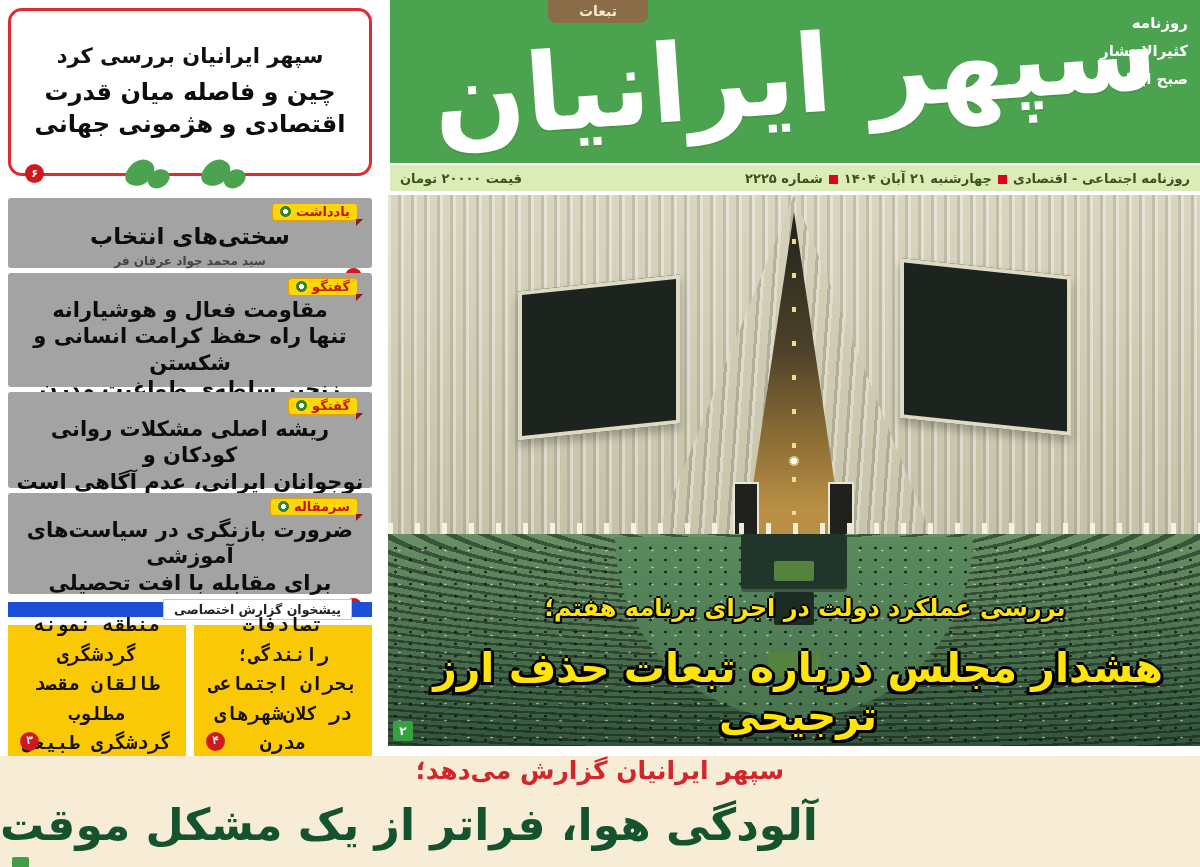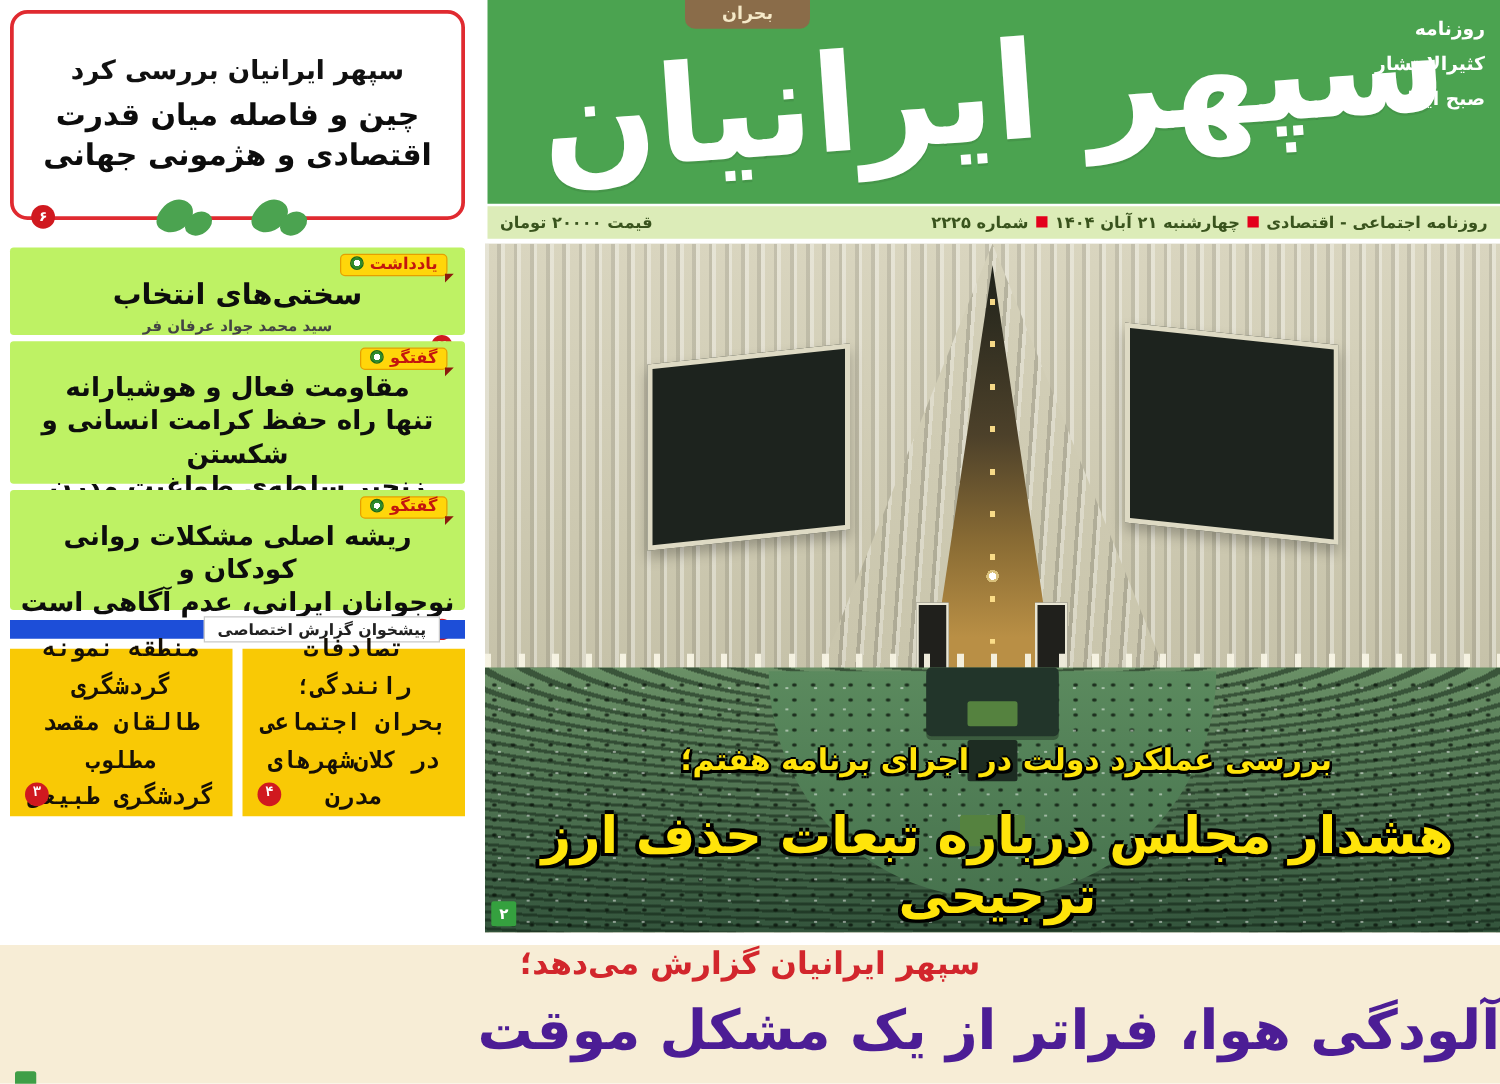--- a/index.html
+++ b/index.html
@@ -49,21 +49,21 @@
     display:inline-block; width:9px; height:9px; background:#e3001b; margin:0 6px; vertical-align:middle;
   }
   .logo-blob { position:absolute; background:#4ba350; border-radius:60% 40% 65% 35%; }
   .blob1 { left:128px; top:158px; width:24px; height:30px; transform:rotate(35deg); }
   .blob2 { left:150px; top:168px; width:18px; height:22px; transform:rotate(35deg); }
   .blob3 { left:204px; top:158px; width:24px; height:30px; transform:rotate(35deg); }
   .blob4 { left:226px; top:168px; width:18px; height:22px; transform:rotate(35deg); }
   
   .sidebar { position:absolute; left:8px; top:198px; width:364px; }
   .section {
-    position:relative; background:#bef264; border-radius:3px; margin-bottom:5px;
+    position:relative; background:#a3a3a3; border-radius:3px; margin-bottom:5px;
     padding:2px 6px 0 6px;
   }
   .tag {
     position:relative; display:inline-block; background:#ffd60a; border:1px solid #e5a000;
     border-radius:4px; padding:0 7px 1px 7px; color:#c3150f; font-size:13px; font-weight:bold;
     margin:3px 0 0 0; right:8px;
   }
   .tag::before {
     content:""; position:absolute; right:-6px; top:calc(100% - 1px);
     border-top:7px solid #8c1a0d; border-right:7px solid transparent;
@@ -180,41 +180,41 @@
   }
   .badge-green {
     position:absolute; left:5px; bottom:5px; width:20px; height:20px; background:#35a13f;
     color:#fff; font-size:12px; font-weight:bold; text-align:center; line-height:20px; border-radius:2px;
   }
   
   .bottom-strip {
     position:absolute; left:0; top:756px; width:1200px; height:111px; background:#f7edd6;
   }
   .bottom-kicker { text-align:center; font-size:25px; font-weight:bold; color:#d2262c; }
-  .bottom-headline { margin-top:14px; text-align:right; font-size:44px; font-weight:bold; color:#4c1d95; }
+  .bottom-headline { margin-top:14px; text-align:left; font-size:44px; font-weight:bold; color:#14532d; }
   .bottom-badge {
     position:absolute; left:12px; top:101px; width:17px; height:17px; background:#3f9e47; border-radius:2px;
   }
 </style>
 </head>
 <body>
 
 <div class="tl-box">
   <div class="tl-kicker">سپهر ایرانیان بررسی کرد</div>
   <div class="tl-headline">چین و فاصله میان قدرت
 اقتصادی و هژمونی جهانی</div>
   <div class="badge-red">۶</div>
 </div>
 
 <div class="masthead">
   <div class="mast-title">سپهر ایرانیان</div>
   <div class="mast-tagline">روزنامه
 کثیرالانتشار
 صبح ایران</div>
-  <div class="jaaar-tag">بحران</div>
+  <div class="jaaar-tag">تبعات</div>
 </div>
 
 <div class="dateline">
   <div>
     <span>روزنامه اجتماعی - اقتصادی</span><span class="sep"></span><span>چهارشنبه ۲۱ آبان ۱۴۰۴</span><span class="sep"></span><span>شماره ۲۲۲۵</span>
   </div>
   <div>قیمت ۲۰۰۰۰ تومان</div>
 </div>
 <div class="logo-blob blob1"></div>
 <div class="logo-blob blob2"></div>
@@ -247,20 +247,29 @@
   <div class="section" style="height:96px;">
     <span class="tag"><span>گفتگو</span><span class="flower"></span></span>
     <div class="s-headline">ریشه اصلی مشکلات روانی کودکان و
 نوجوانان ایرانی، عدم آگاهی است</div>
     <div class="s-divider" style="height:16px;">
       <div class="s-line" style="top:7px;"></div>
       <div class="badge-red" style="width:17px;height:17px;line-height:17px;">۴</div>
     </div>
   </div>
 
+  <div class="section" style="height:101px;">
+    <span class="tag"><span>سرمقاله</span><span class="flower"></span></span>
+    <div class="s-headline">ضرورت بازنگری در سیاست‌های آموزشی
+برای مقابله با افت تحصیلی</div>
+    <div class="s-bylinerow">
+      <div class="s-byline">سیده طناز جعفری</div>
+      <div class="badge-red" style="width:17px;height:17px;line-height:17px;top:2px;">۲</div>
+    </div>
+  </div>
 
   <div class="preview-bar">
     <div class="preview-label">پیشخوان گزارش اختصاصی</div>
   </div>
 
   <div class="yellow-row">
     <div class="ybox">
       <div class="ybox-text">تصادفات رانندگی؛
 بحران اجتماعی
 در کلان‌شهرهای مدرن</div>

